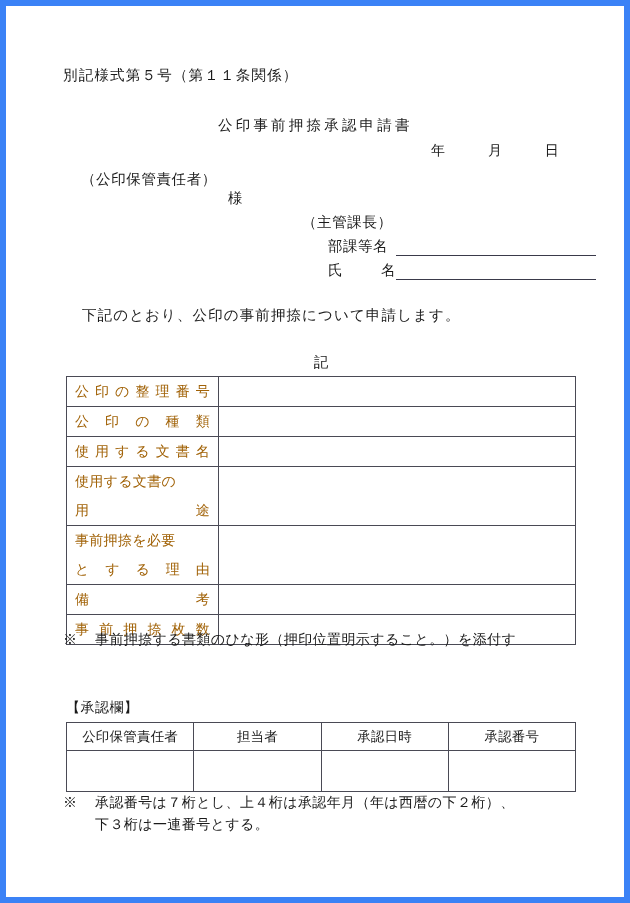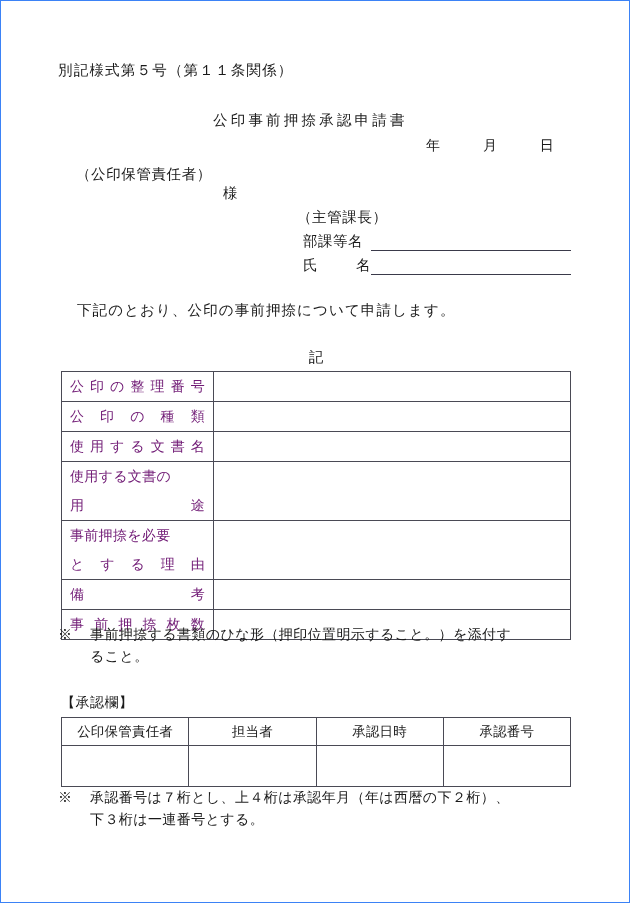--- a/index.html
+++ b/index.html
@@ -9,21 +9,21 @@
   }
   body {
     font-family: "DejaVu Serif", "Liberation Serif", serif;
     color: #1a1a1a;
   }
   #page {
     position: relative;
     width: 630px;
     height: 903px;
     background: #ffffff;
-    border: 1px solid #3b82f6;
+    border: 6px solid #3b82f6;
     box-sizing: border-box;
     overflow: hidden;
   }
   .abs { position: absolute; }
 
   
   .form-no {
     left: 57px;
     top: 60px;
     font-size: 14.5px;
@@ -65,20 +65,21 @@
     font-size: 14.5px;
     letter-spacing: 0.6px;
     white-space: nowrap;
   }
 
   .field-row {
     font-size: 14.5px;
     white-space: nowrap;
     display: flex;
     align-items: flex-end;
+    margin-left: 20px;
   }
   .field-row.r1 { left: 302px; top: 231px; }
   .field-row.r2 { left: 302px; top: 255px; }
   .field-label {
     display: inline-block;
     width: 68px;
     letter-spacing: 0.5px;
   }
   .field-label.spread {
     text-align: justify;
@@ -117,21 +118,21 @@
   }
   .main-table td {
     border: 1px solid #4a4a55;
     font-size: 14px;
     padding: 0 8px;
     vertical-align: top;
   }
   .main-table td.label {
     width: 135px;
     letter-spacing: 0.3px;
-    color: #701a75;
+    color: #a16207;
   }
   .main-table td.value { background: #fff; }
   .lbl-line {
     display: block;
     height: 29px;
     line-height: 29px;
     text-align: justify;
     text-align-last: justify;
     white-space: nowrap;
   }
@@ -265,21 +266,20 @@
           <span class="lbl-line">事前押捺枚数</span>
         </td>
         <td class="value"></td>
       </tr>
     </tbody>
   </table>
 
   <div class="abs note note1">
     <span class="mark">※</span>
     <span class="body">事前押捺する書類のひな形（押印位置明示すること。）を添付す</span>
-    <span class="cont">ること。</span>
   </div>
 
   <div class="abs approval-heading">【承認欄】</div>
 
   <table class="abs approval-table">
     <thead>
       <tr>
         <th>公印保管責任者</th>
         <th>担当者</th>
         <th>承認日時</th>

